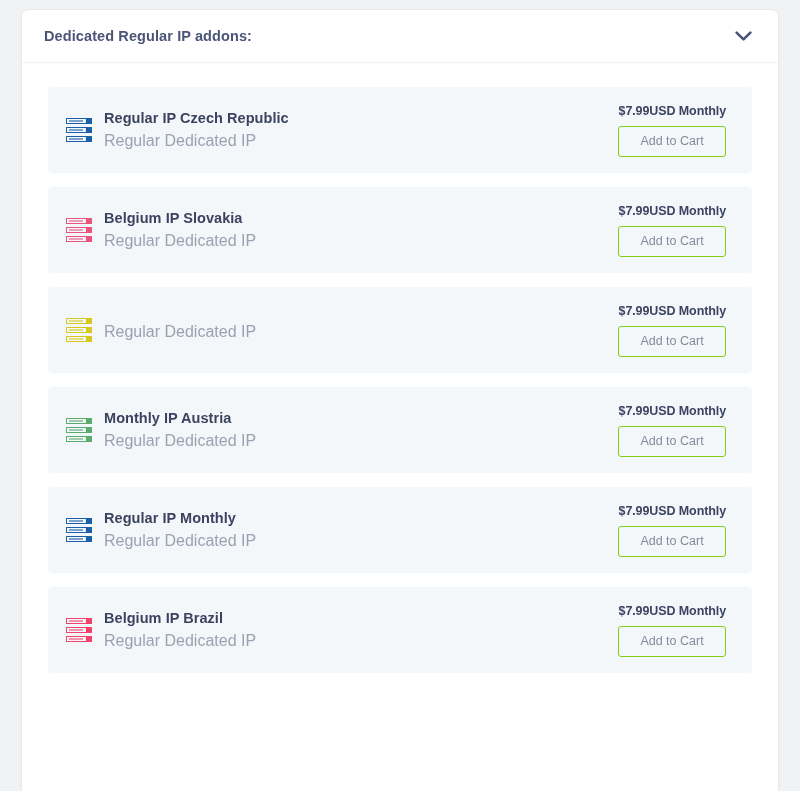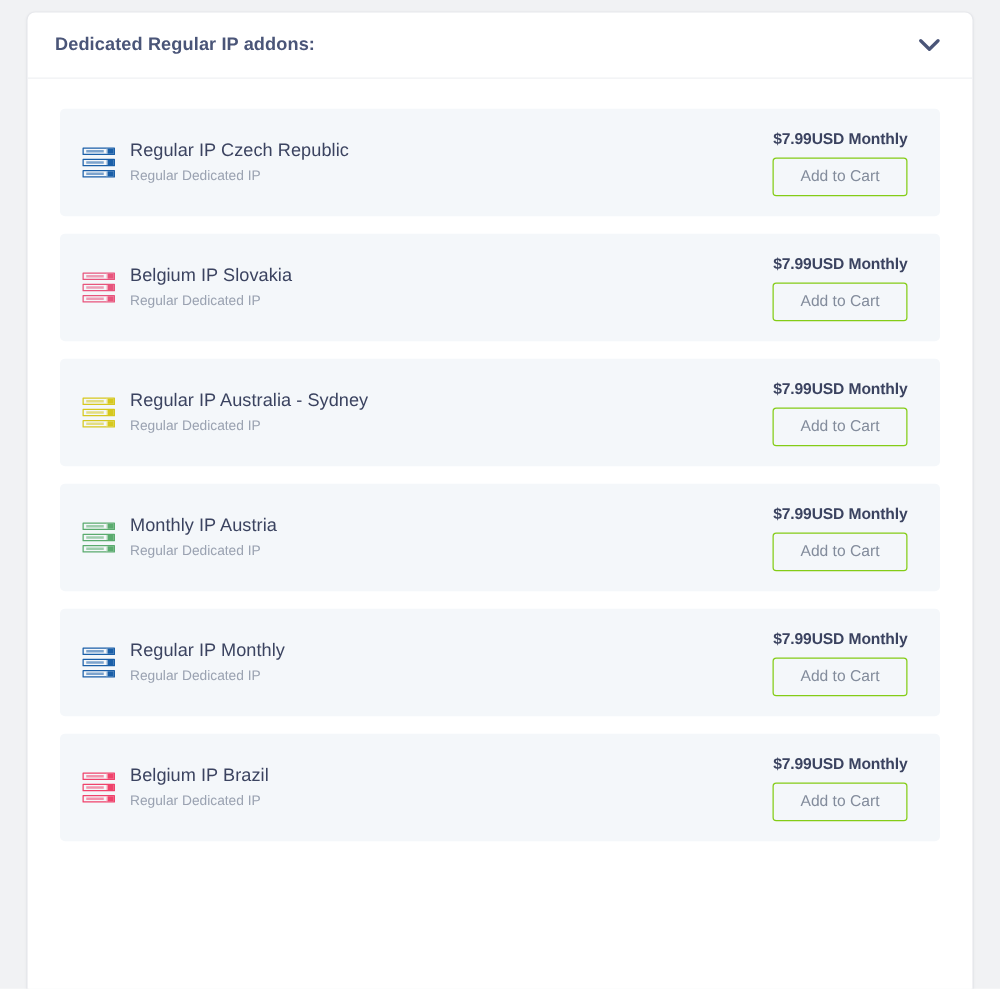--- a/index.html
+++ b/index.html
@@ -134,29 +134,29 @@
   .icon-blue   { color: #1a5fa8; }
   .icon-pink   { color: #e8547c; }
   .icon-yellow { color: #d6c81e; }
   .icon-green  { color: #5aab6e; }
   .icon-rose   { color: #f0426b; }
 
   .product-text { min-width: 0; }
 
   .product-name {
     font-size: 14.5px;
-    font-weight: normal;
+    font-weight: bold;
     color: #3b4360;
     line-height: 1.25;
     white-space: nowrap;
     letter-spacing: 0.05px;
   }
 
   .product-desc {
-    font-size: 11px;
+    font-size: 16px;
     color: #9aa2b1;
     margin-top: 4px;
     line-height: 1.3;
     white-space: nowrap;
   }
 
   
   .product-right {
     flex: 0 0 auto;
     display: flex;
@@ -246,21 +246,20 @@
           </div>
         </div>
         <div class="product-row">
           <div class="product-left">
             <span class="server-icon icon-yellow">
               <span class="server-unit"></span>
               <span class="server-unit"></span>
               <span class="server-unit"></span>
             </span>
             <div class="product-text">
-              <div class="product-name">Regular IP Australia - Sydney</div>
               <div class="product-desc">Regular Dedicated IP</div>
             </div>
           </div>
           <div class="product-right">
             <div class="product-price">$7.99USD Monthly</div>
             <button class="add-to-cart-btn">Add to Cart</button>
           </div>
         </div>
         <div class="product-row">
           <div class="product-left">

